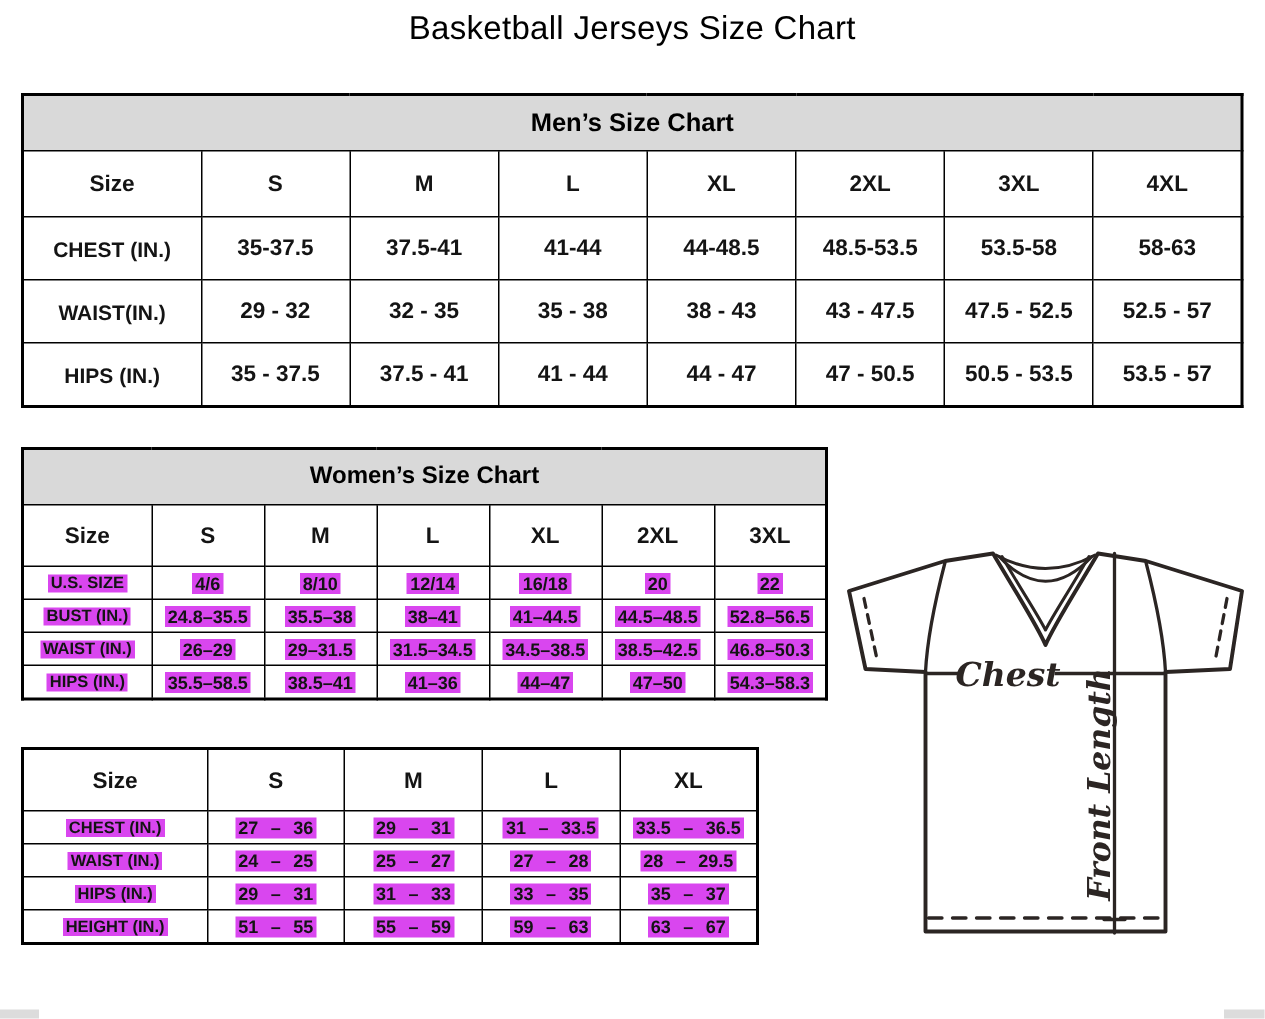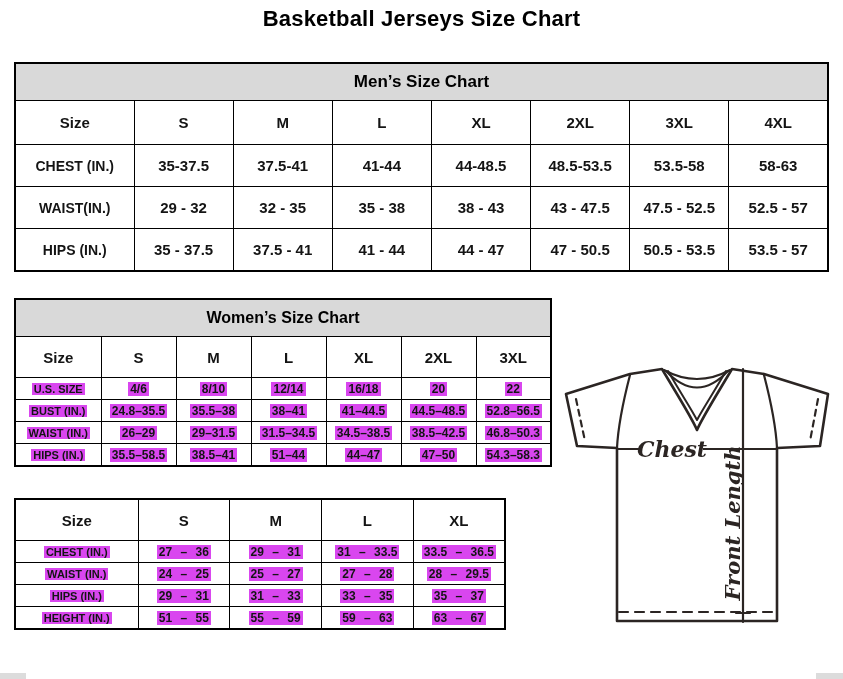--- a/index.html
+++ b/index.html
@@ -4,21 +4,21 @@
 <style>
   html,body{margin:0;padding:0;}
   body{
     width:843px;height:679px;position:relative;overflow:hidden;
     background:#ffffff;
     font-family:"Liberation Sans",sans-serif;
     color:#111;
   }
   .page-title{
     position:absolute;top:6px;left:0;width:843px;text-align:center;
-    font-size:22px;font-weight:bold;color:#000;letter-spacing:0.2px;
+    font-size:22px;font-weight:normal;color:#000;letter-spacing:0.2px;
   }
   table.size-table{
     position:absolute;border-collapse:collapse;table-layout:fixed;
     background:#fff;border:2px solid #000;
   }
   .size-table th,.size-table td{
     border:1px solid #000;text-align:center;vertical-align:middle;
     font-weight:bold;padding:0;color:#141414;overflow:hidden;white-space:nowrap;
   }
   .section-row th{background:#d9d9d9;color:#000;}
@@ -163,21 +163,21 @@
         <td><span class="val hl">29–31.5</span></td>
         <td><span class="val hl">31.5–34.5</span></td>
         <td><span class="val hl">34.5–38.5</span></td>
         <td><span class="val hl">38.5–42.5</span></td>
         <td><span class="val hl">46.8–50.3</span></td>
       </tr>
       <tr>
         <td class="row-label"><span class="hl">HIPS (IN.)</span></td>
         <td><span class="val hl">35.5–58.5</span></td>
         <td><span class="val hl">38.5–41</span></td>
-        <td><span class="val hl">51–44</span></td>
+        <td><span class="val hl">41–36</span></td>
         <td><span class="val hl">44–47</span></td>
         <td><span class="val hl">47–50</span></td>
         <td><span class="val hl">54.3–58.3</span></td>
       </tr>
     </tbody>
 </table>
 
 <table class="size-table youth">
   <colgroup>
       <col style="width:123px">

